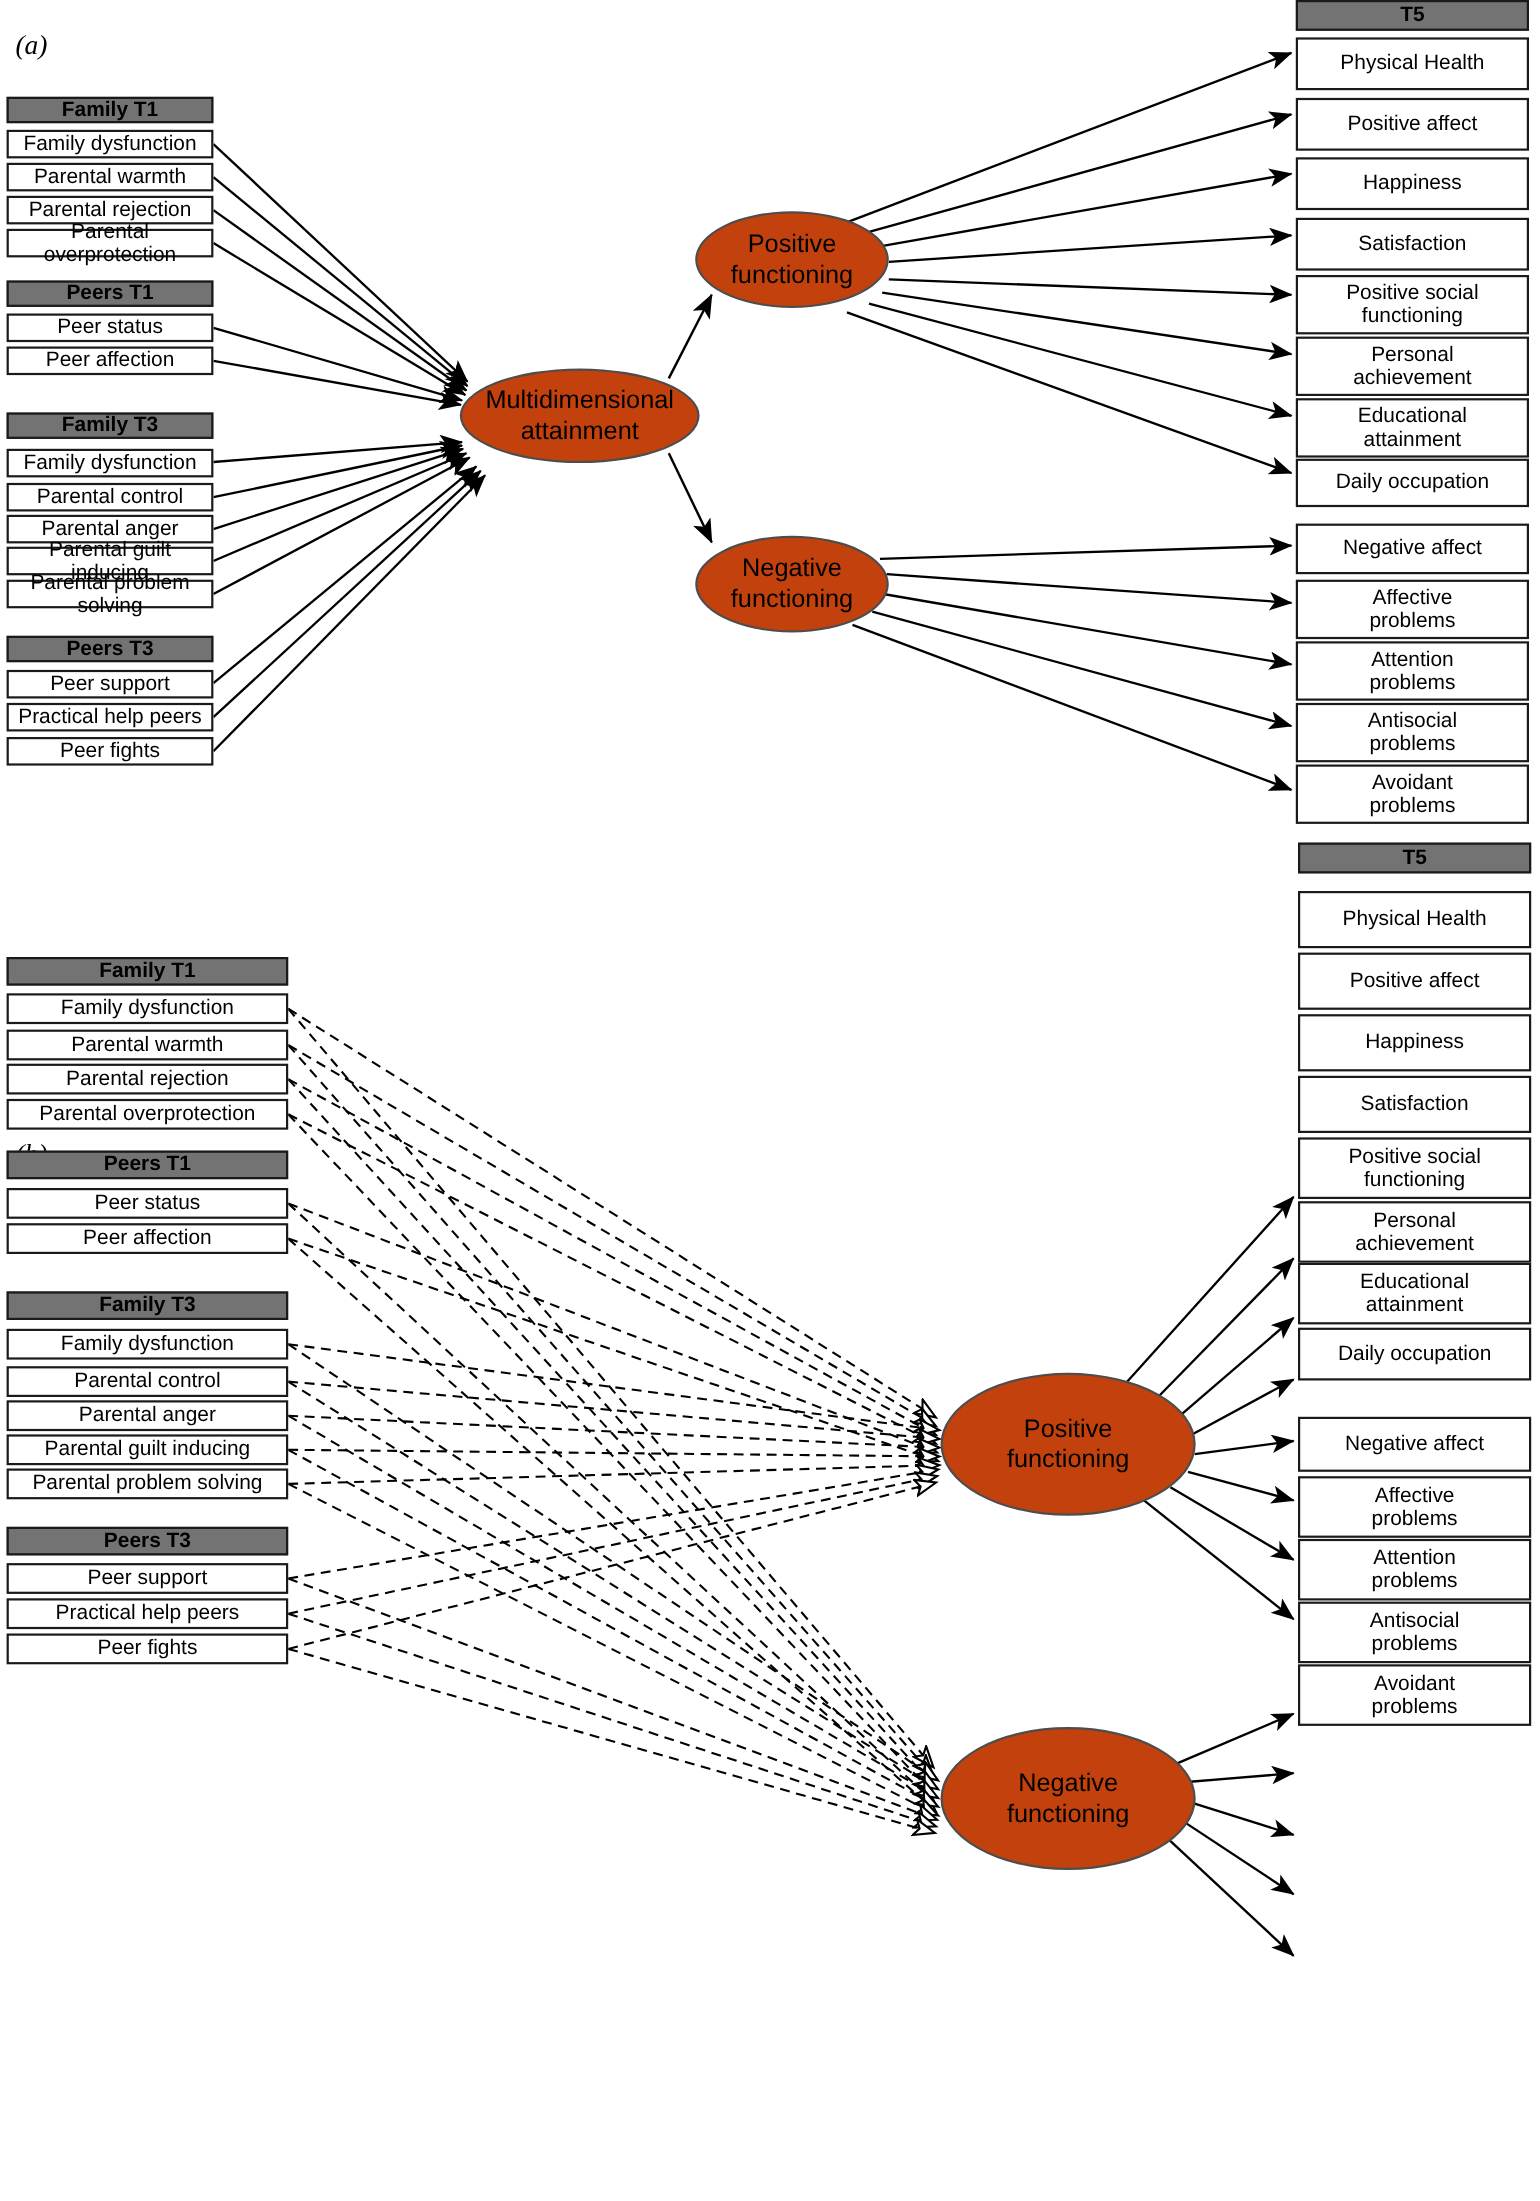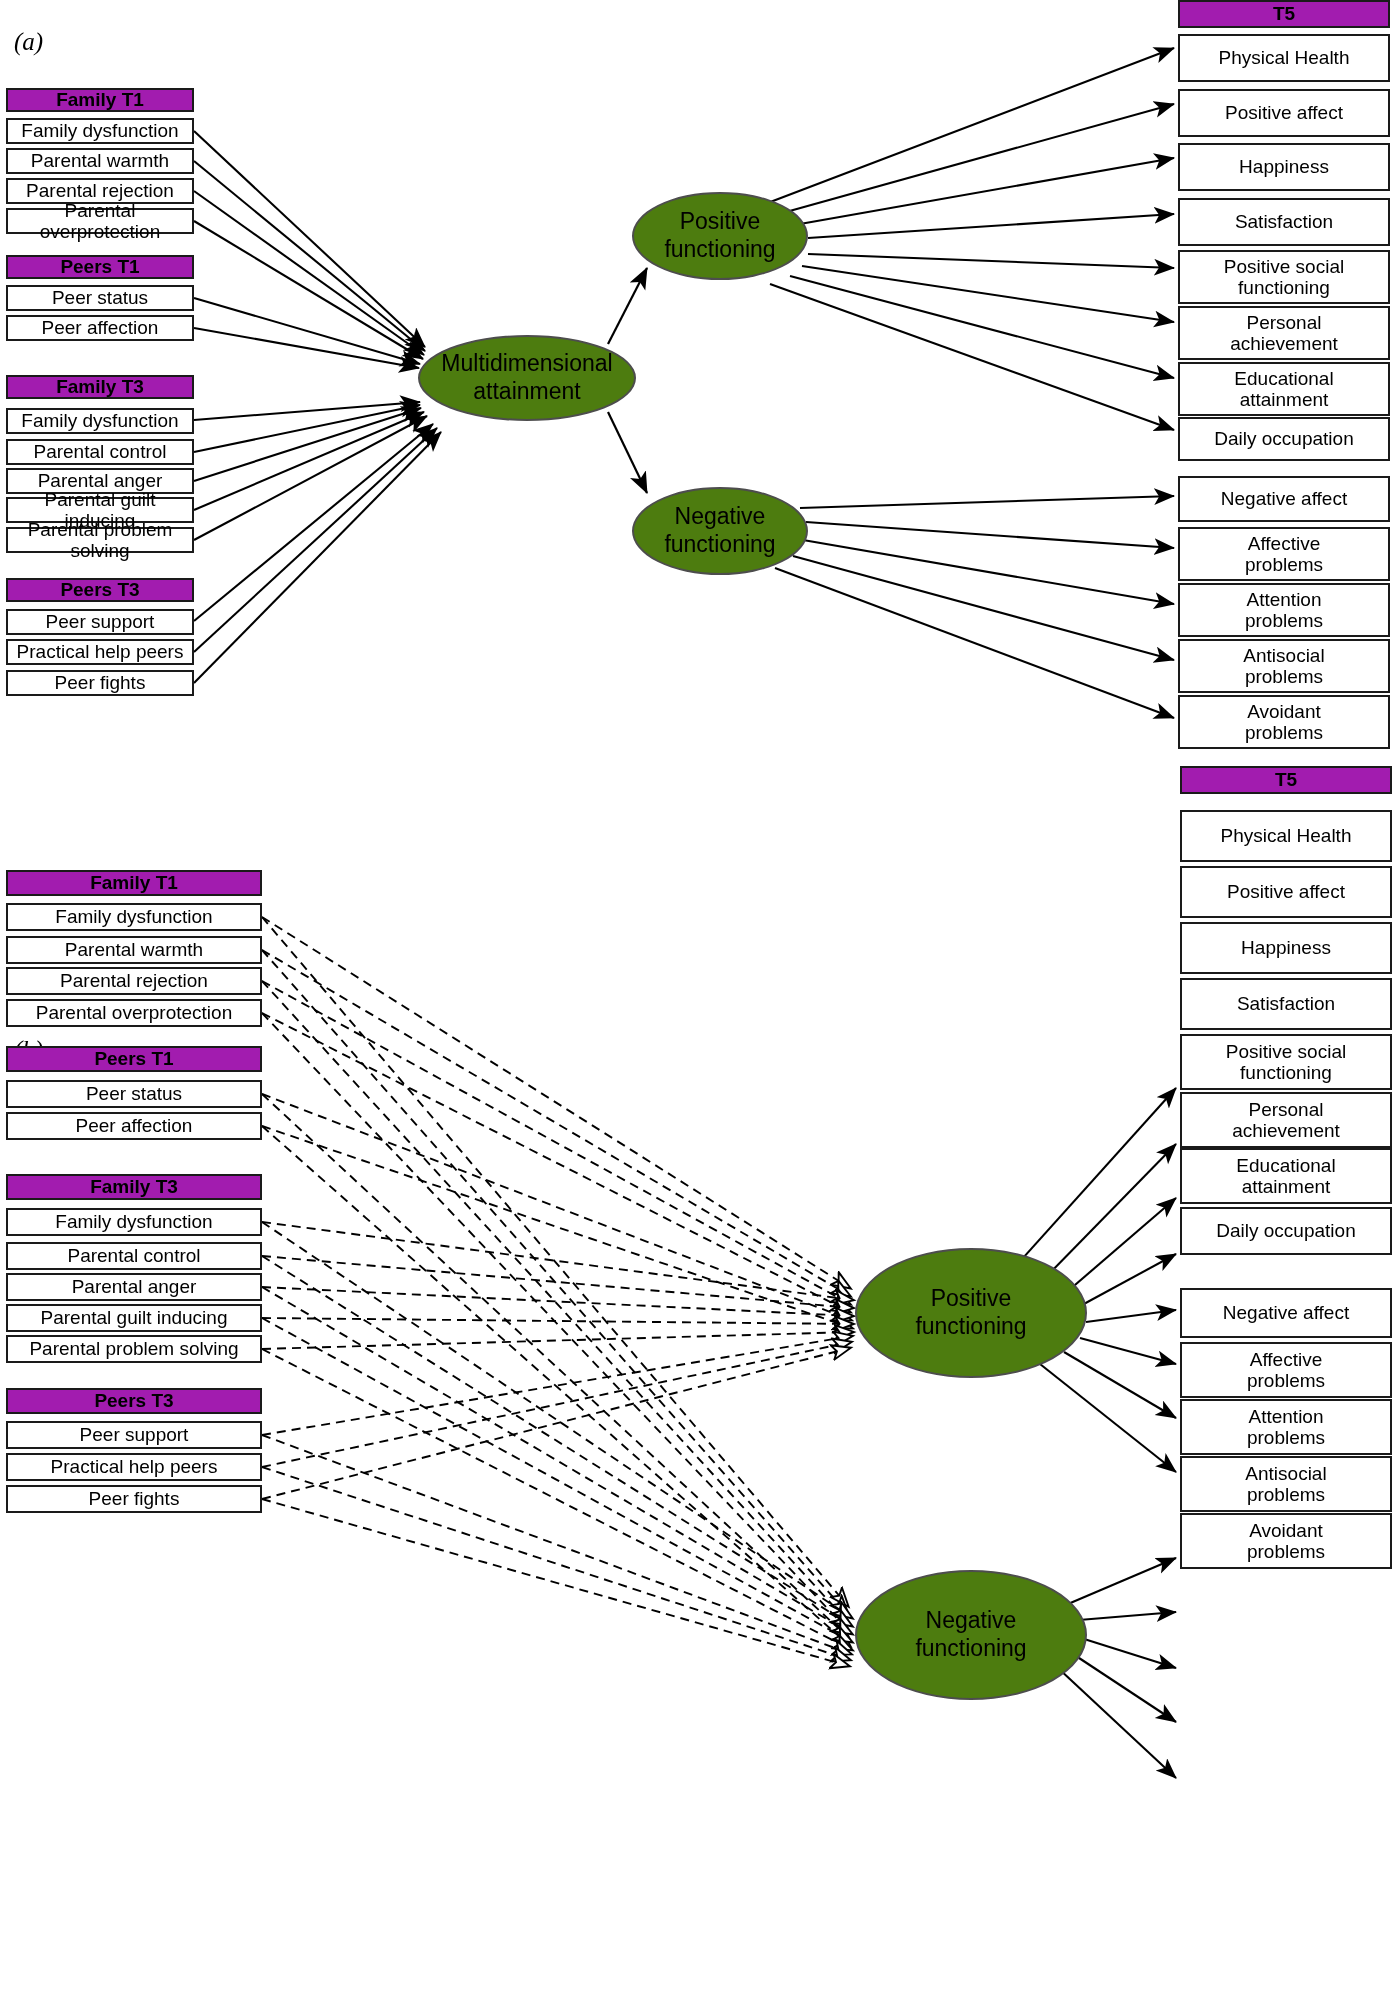--- a/index.html
+++ b/index.html
@@ -22,21 +22,21 @@
   }
   .panel-label{
     position:absolute;
     font-size:25px;
     font-style:italic;
     font-family:"Liberation Serif", serif;
     color:#000;
   }
   .grp-header{
     position:absolute;
-    background:#a21caf;
+    background:#737373;
     border:2px solid #1a1a1a;
     box-sizing:border-box;
     display:flex;
     align-items:center;
     justify-content:center;
     font-weight:bold;
     font-size:19px;
     color:#000;
     line-height:1.05;
   }
@@ -49,21 +49,21 @@
     align-items:center;
     justify-content:center;
     text-align:center;
     font-size:19px;
     color:#000;
     line-height:1.12;
     white-space:pre-line;
   }
   .ellipse{
     position:absolute;
-    background:#4d7c0f;
+    background:#c2410c;
     border:2px solid #4d4d4d;
     border-radius:50%;
     box-sizing:border-box;
     display:flex;
     align-items:center;
     justify-content:center;
     text-align:center;
     font-size:23px;
     color:#000;
     line-height:1.2;

